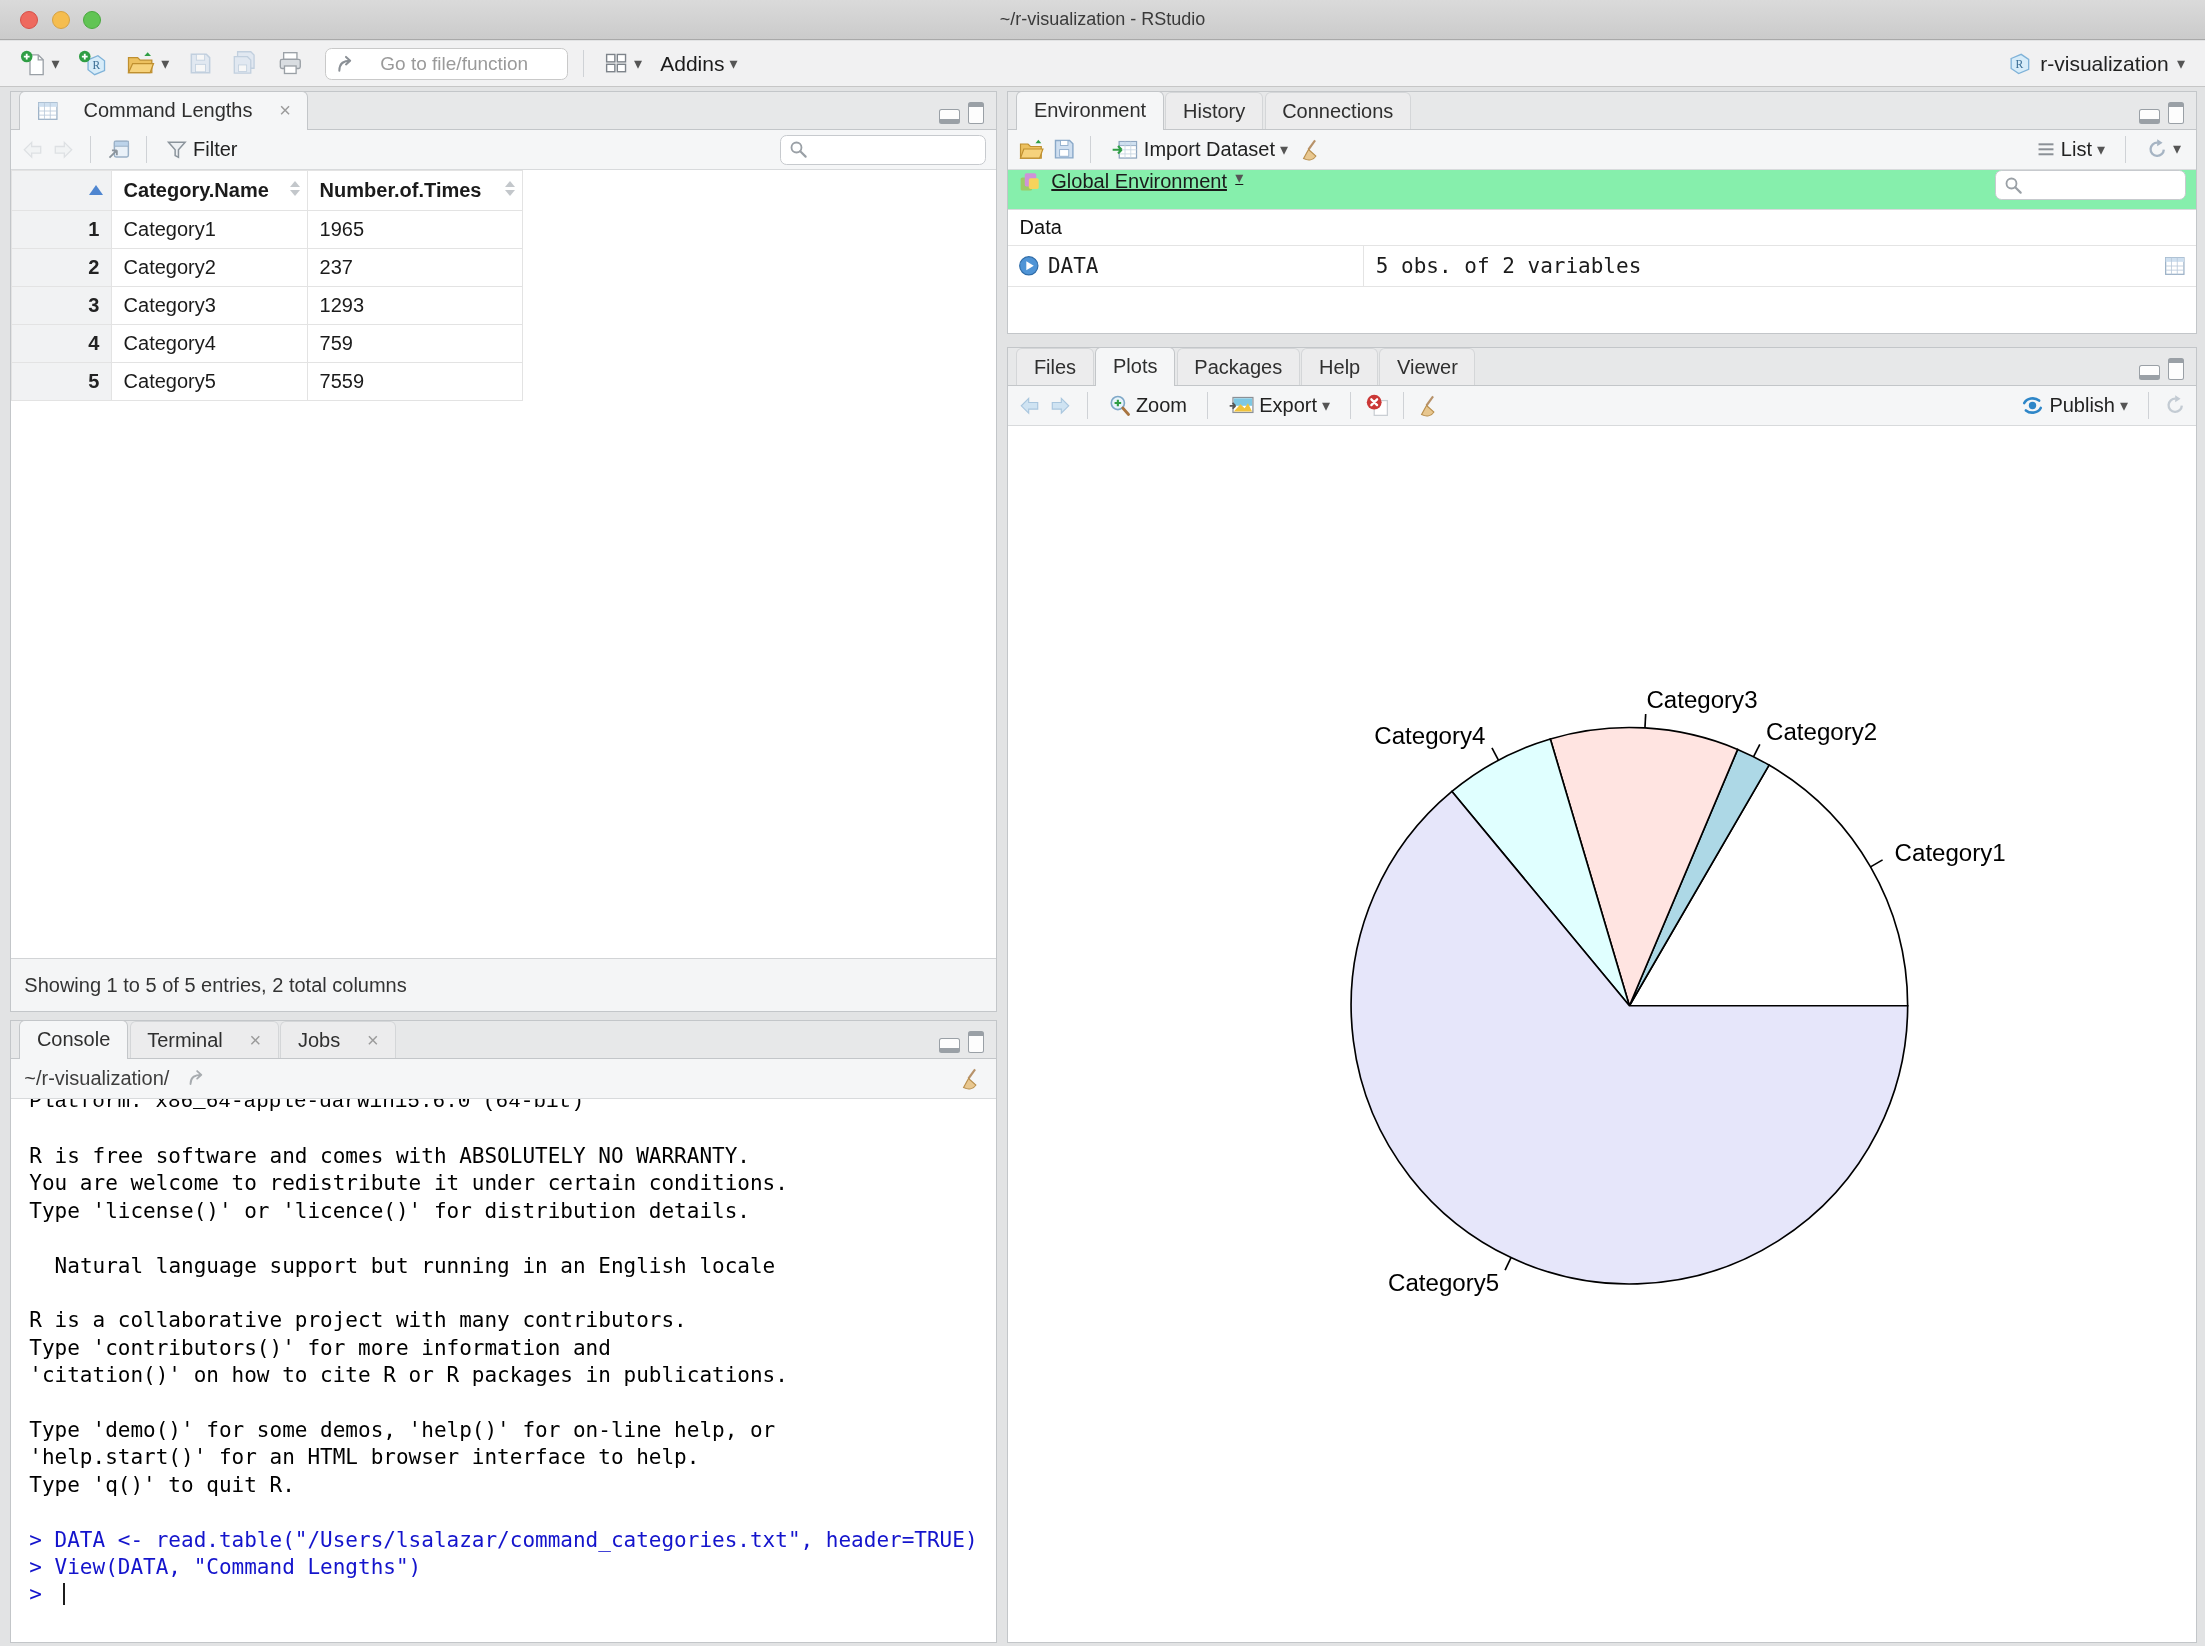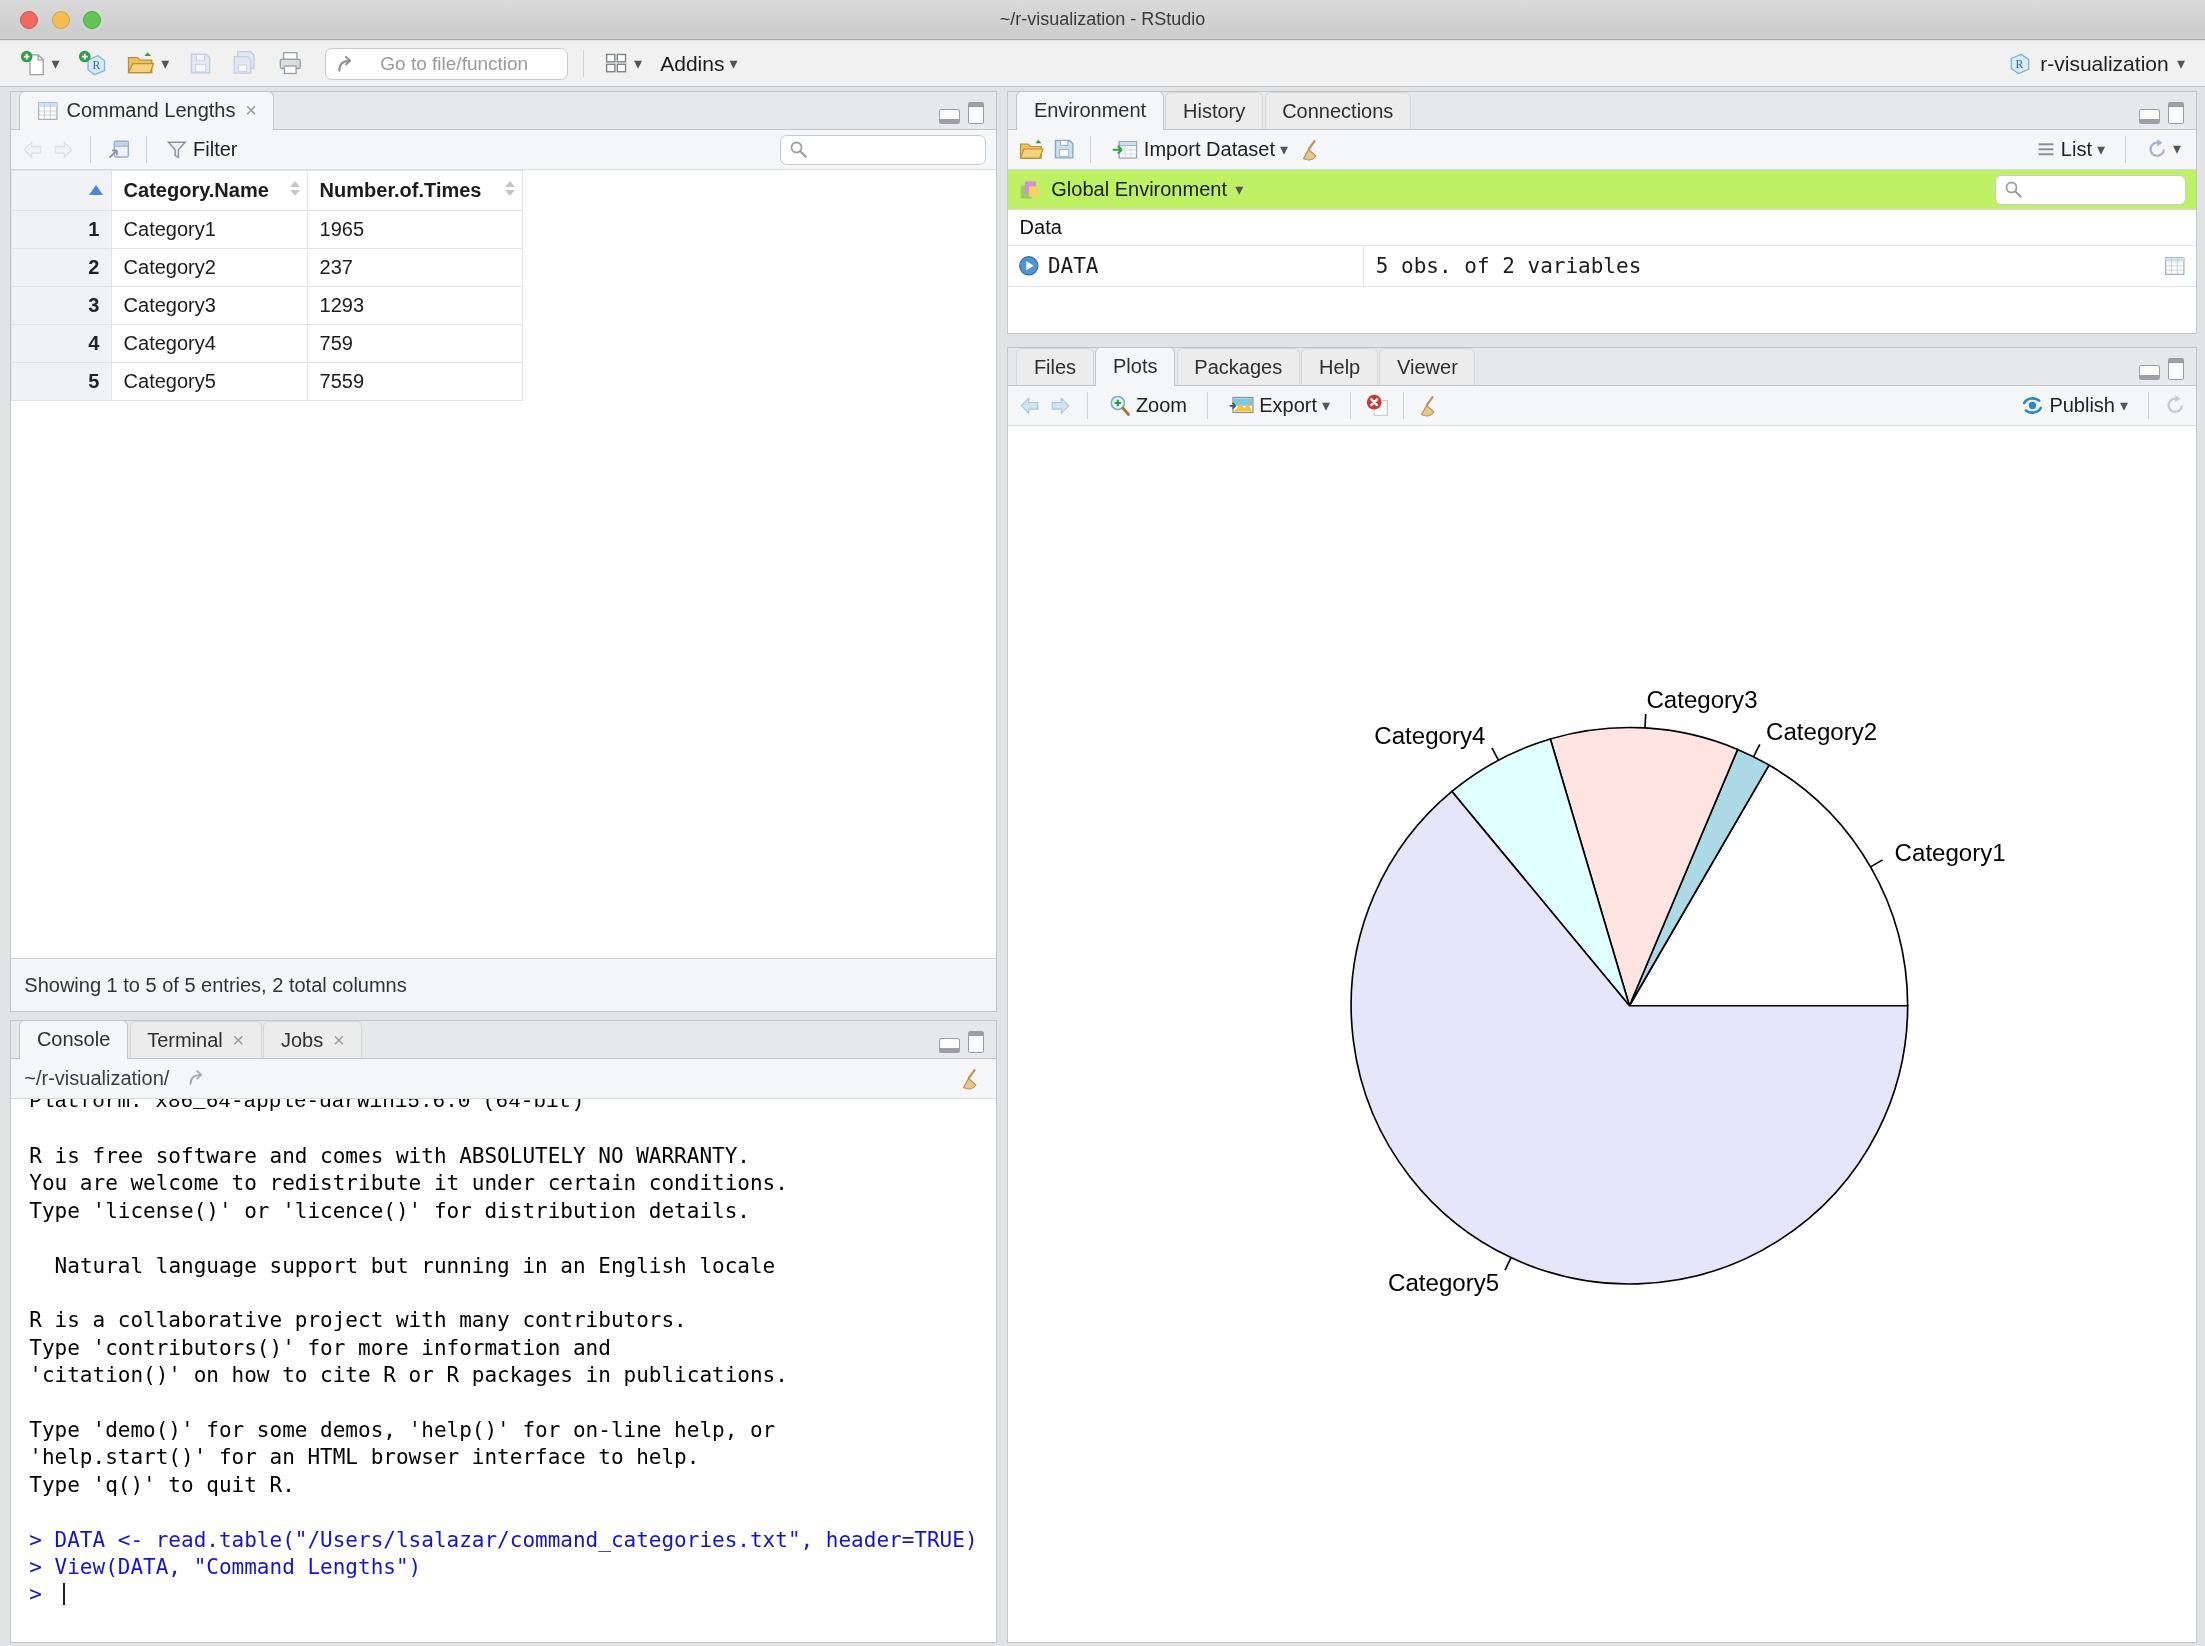--- a/index.html
+++ b/index.html
@@ -27,21 +27,21 @@
   .goto-box { width:243px; height:32px; border:0.8px solid #c9c9c9; border-radius:6.6px; background:#fff;
     display:flex; align-items:center; gap:24px; padding:0 10px; margin-left:8.3px; }
   .goto-box span { font-size:19px; color:#9a9a9a; }
   .spacer { flex:1; }
   .proj { display:flex; align-items:center; gap:8.3px; font-size:21px; color:#222; margin-right:5px; }
 
   
   .panel { position:absolute; background:#fff; border:0.8px solid #c3c6c9; }
   .tabstrip { height:38px; background:#e7e8e9; border-bottom:0.8px solid #c3c6c9;
     display:flex; align-items:flex-end; padding-left:8.3px; position:relative; }
-  .tab { height:37px; display:flex; align-items:center; gap:8px; padding:0 16.6px;
+  .tab { height:37px; display:flex; align-items:center; gap:25px; padding:0 16.6px;
     font-size:20px; color:#2f2f2f; background:#ececed; border:0.8px solid #d4d6d8; border-bottom:none;
     border-radius:5.8px 5.8px 0 0; margin-right:1.7px; }
   .tab.active { background:#f5f6f7; border-color:#c3c6c9; margin-bottom:-0.8px; height:39px; z-index:2; }
   .tab .x { color:#9b9b9b; font-size:20px; margin-left:1.7px; }
   .winbtns { position:absolute; right:11.6px; top:10px; display:flex; gap:8.3px; align-items:flex-end; }
   .minbtn { width:21.6px; height:15px; border:1.7px solid #9aa0a6; border-bottom:5.8px solid #9aa0a6; border-radius:2.5px; background:#fdfdfd; }
   .maxbtn { width:16px; height:21.6px; border:1.7px solid #9aa0a6; border-top:5px solid #9aa0a6; border-radius:2.5px; background:#fdfdfd; }
   .ptoolbar { height:40px; background:#f5f6f7; border-bottom:0.8px solid #d8dadc;
     display:flex; align-items:center; padding:0 10px; gap:8.3px; font-size:20px; color:#222; }
   .searchbox { height:30px; border:0.8px solid #c7cace; border-radius:6.6px; background:#fff;
@@ -58,22 +58,22 @@
   .sortpair { position:absolute; right:6.6px; top:10px; display:flex; flex-direction:column; gap:2.5px; }
   .tri-up   { width:0; height:0; border-left:5.8px solid transparent; border-right:5.8px solid transparent; border-bottom:6.6px solid #c3c7cb; }
   .tri-down { width:0; height:0; border-left:5.8px solid transparent; border-right:5.8px solid transparent; border-top:6.6px solid #c3c7cb; }
   .tri-blue { position:absolute; right:8.3px; top:14px; width:0; height:0;
     border-left:7.5px solid transparent; border-right:7.5px solid transparent; border-bottom:10px solid #4f86d0; }
   .dv-footer { position:absolute; left:0; right:0; bottom:0; height:53px; background:#f4f5f6;
     border-top:0.8px solid #d2d4d6; display:flex; align-items:center; padding-left:13.3px;
     font-size:20px; color:#333; }
 
   
-  .env-scope { height:40px; background:#bef264; border-bottom:0.8px solid #d8dadc;
-    display:flex; align-items:center; gap:8.3px; padding:0 10px; font-size:20px; }
+  .env-scope { height:40px; background:#86efac; border-bottom:0.8px solid #d8dadc;
+    display:flex; align-items:flex-start; gap:8.3px; padding:0 10px; font-size:20px;text-decoration:underline; }
   .env-section { height:35px; display:flex; align-items:center; padding-left:11.6px; font-size:20px; color:#111; }
   .env-row { height:42px; border-top:0.8px solid #e4e4e4; border-bottom:0.8px solid #e4e4e4;
     display:flex; align-items:center; padding:0 10px; gap:8.3px;
     font-family:"DejaVu Sans Mono", monospace; font-size:21px; }
   .env-name { width:307px; }
   .env-val  { flex:1; border-left:0.8px solid #e4e4e4; padding-left:11.6px; height:100%; display:flex; align-items:center; }
 
   
   .console-path { height:40px; background:#f5f6f7; border-bottom:0.8px solid #d8dadc;
     display:flex; align-items:center; gap:19px; padding:0 13.3px; font-size:20px; color:#3d3d3d; }

